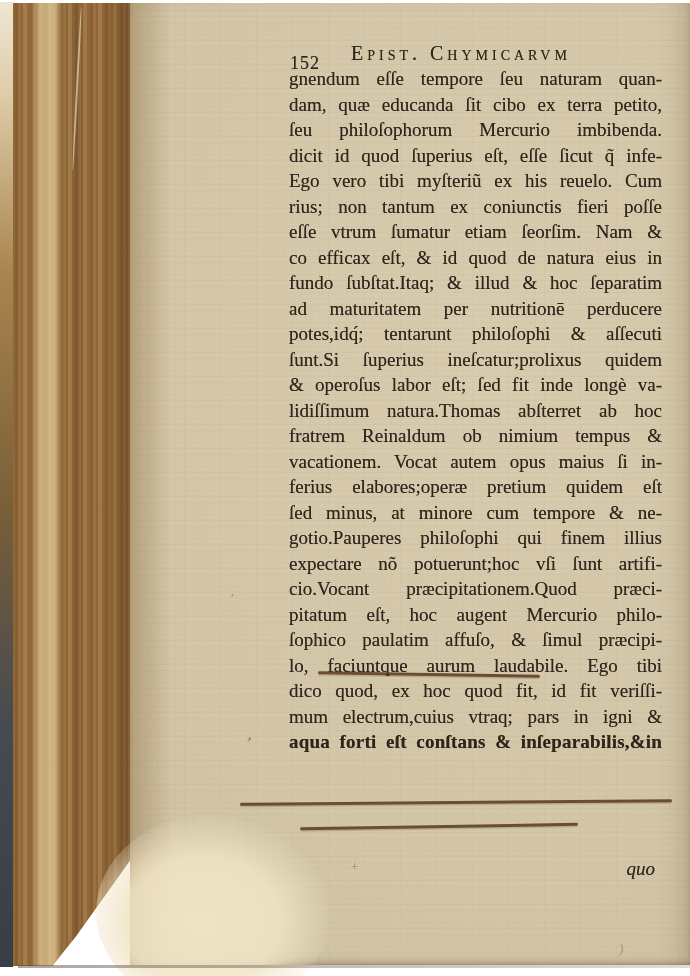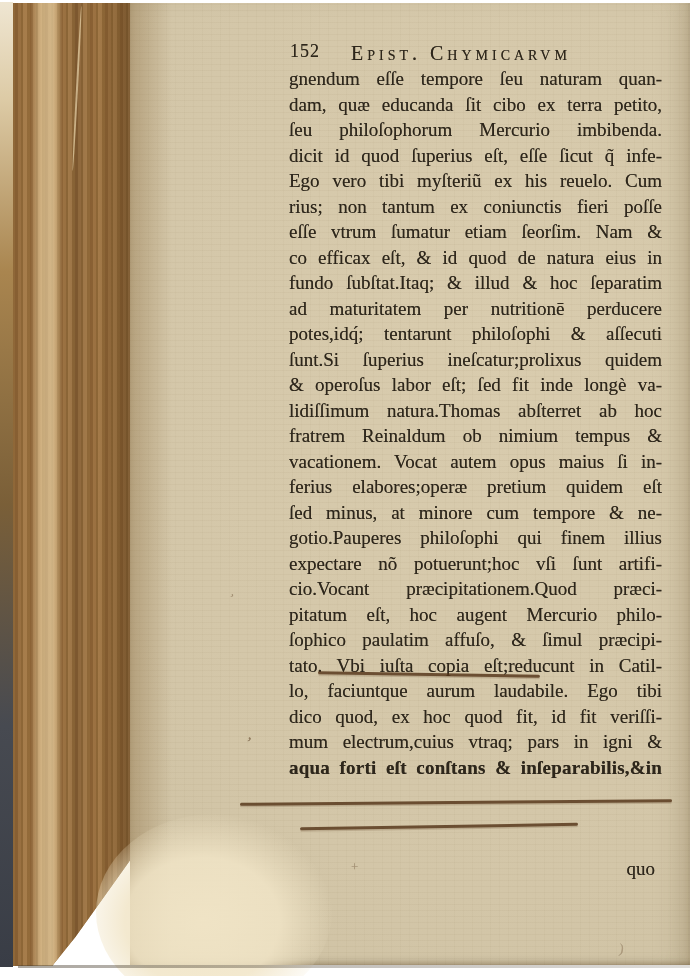--- a/index.html
+++ b/index.html
@@ -51,30 +51,30 @@
     border-radius:50%;
     background:radial-gradient(ellipse at 45% 55%, rgba(241,229,199,.95) 0%, rgba(241,229,199,.85) 42%, rgba(241,229,199,0) 72%);
   }
   
   .textblock{
     position:absolute;left:289px;top:36px;width:373px;height:882px;z-index:4;
     color:#2d261b;font-size:19px;line-height:25.5px;
     text-shadow:0 0 .6px rgba(45,38,27,.6);
   }
   .header-row{position:absolute;top:2px;left:0;right:0;height:26px;}
-  .pagenum{position:absolute;left:1px;top:1px;font-size:18px;letter-spacing:1px;text-align:center;}
+  .pagenum{position:absolute;left:1px;top:13px;font-size:18px;letter-spacing:1px;text-align:center;}
   .running-title{
     position:absolute;left:62px;top:3px;font-variant:small-caps;font-size:20px;letter-spacing:4px;white-space:nowrap;
   }
   .lines{position:absolute;top:30px;left:0;width:100%;}
   .line{
     height:25.5px;text-align:justify;text-align-last:justify;overflow:hidden;white-space:nowrap;
   }
   .line.bold{font-weight:bold;letter-spacing:.2px;}
-  .catchword-row{position:absolute;top:820px;right:7px;font-size:19px;}
+  .catchword-row{position:absolute;top:820px;right:7px;font-size:19px;font-style:italic;}
   
   .ink{position:absolute;inset:0;pointer-events:none;}
   .ink-underline{
     position:absolute;height:2.6px;background:#543418;opacity:.82;border-radius:2px;
     left:calc(var(--x)*1px);top:calc(var(--y)*1px);width:calc(var(--w)*1px);
     transform:rotate(calc(var(--rot)*1deg));
     box-shadow:0 1.5px 0 rgba(84,52,24,.22);
   }
   .ink-mark{
     position:absolute;color:#5d3d20;
@@ -124,21 +124,20 @@
         <div class="line">lidiſſimum natura.Thomas abſterret ab hoc</div>
         <div class="line">fratrem Reinaldum ob nimium tempus &amp;</div>
         <div class="line">vacationem. Vocat autem opus maius ſi in-</div>
         <div class="line">ferius elabores;operæ pretium quidem eſt</div>
         <div class="line">ſed minus, at minore cum tempore &amp; ne-</div>
         <div class="line">gotio.Pauperes philoſophi qui finem illius</div>
         <div class="line">expectare nõ potuerunt;hoc vſi ſunt artifi-</div>
         <div class="line">cio.Vocant præcipitationem.Quod præci-</div>
         <div class="line">pitatum eſt, hoc augent Mercurio philo-</div>
         <div class="line">ſophico paulatim affuſo, &amp; ſimul præcipi-</div>
-        <div class="line">tato. Vbi iuſta copia eſt;reducunt in Catil-</div>
         <div class="line">lo, faciuntque aurum laudabile. Ego tibi</div>
         <div class="line">dico quod, ex hoc quod fit, id fit veriſſi-</div>
         <div class="line">mum electrum,cuius vtraq; pars in igni &amp;</div>
         <div class="line bold">aqua forti eſt conſtans &amp; inſeparabilis,&amp;in</div>
       </div>
 
     <div class="catchword-row">quo</div>
 
     <div class="ink">
       <div style="position:absolute;inset:0;">

